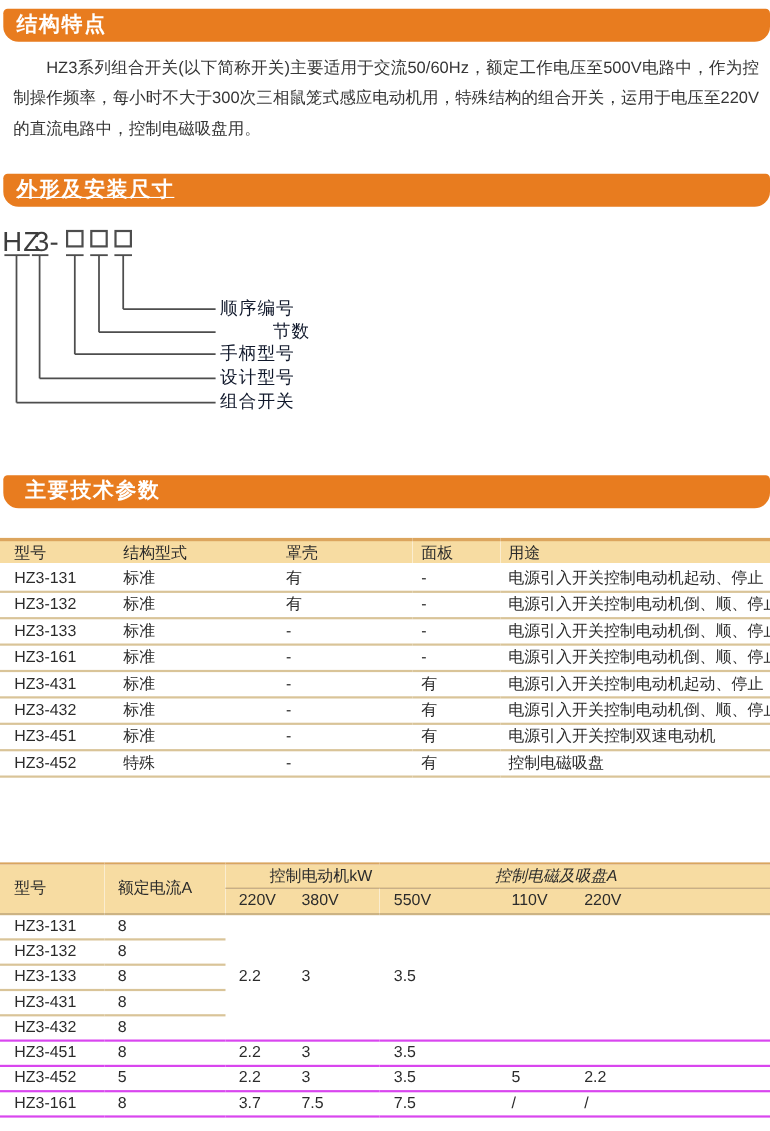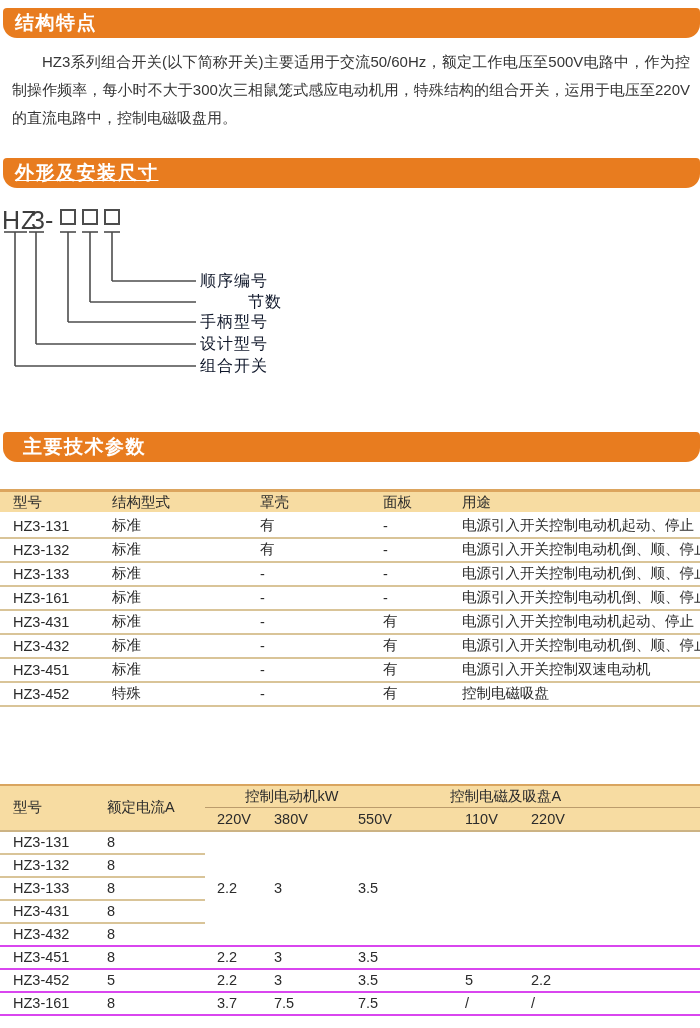--- a/index.html
+++ b/index.html
@@ -76,21 +76,21 @@
   .rating-table td.part { border-bottom:2px solid #d9c498; }
   .rating-table td.full, .rating-table td.merged { border-bottom:2px solid #d946ef; }
   .rating-table .r1 { padding-left:13px; }
   .rating-table .r2 { padding-left:12px; }
   .rating-table .r3 { padding-left:12px; }
   .rating-table .r4 { padding-left:14px; }
   .rating-table .r5 { padding-left:13px; }
   .rating-table .r6 { padding-left:15px; }
   .rating-table .r7 { padding-left:11px; }
   .rating-table .grp-motor { padding-left:40px; }
-  .rating-table .grp-magnet { padding-left:0px; }
+  .rating-table .grp-magnet { padding-left:0px;font-style:italic; }
 </style>
 </head>
 <body>
 
 <div class="section-bar bar-1">结构特点</div>
 
 <p class="intro">HZ3系列组合开关(以下简称开关)主要适用于交流50/60Hz，额定工作电压至500V电路中，作为控制操作频率，每小时不大于300次三相鼠笼式感应电动机用，特殊结构的组合开关，运用于电压至220V的直流电路中，控制电磁吸盘用。</p>
 
 <div class="section-bar bar-2">外形及安装尺寸</div>
 

